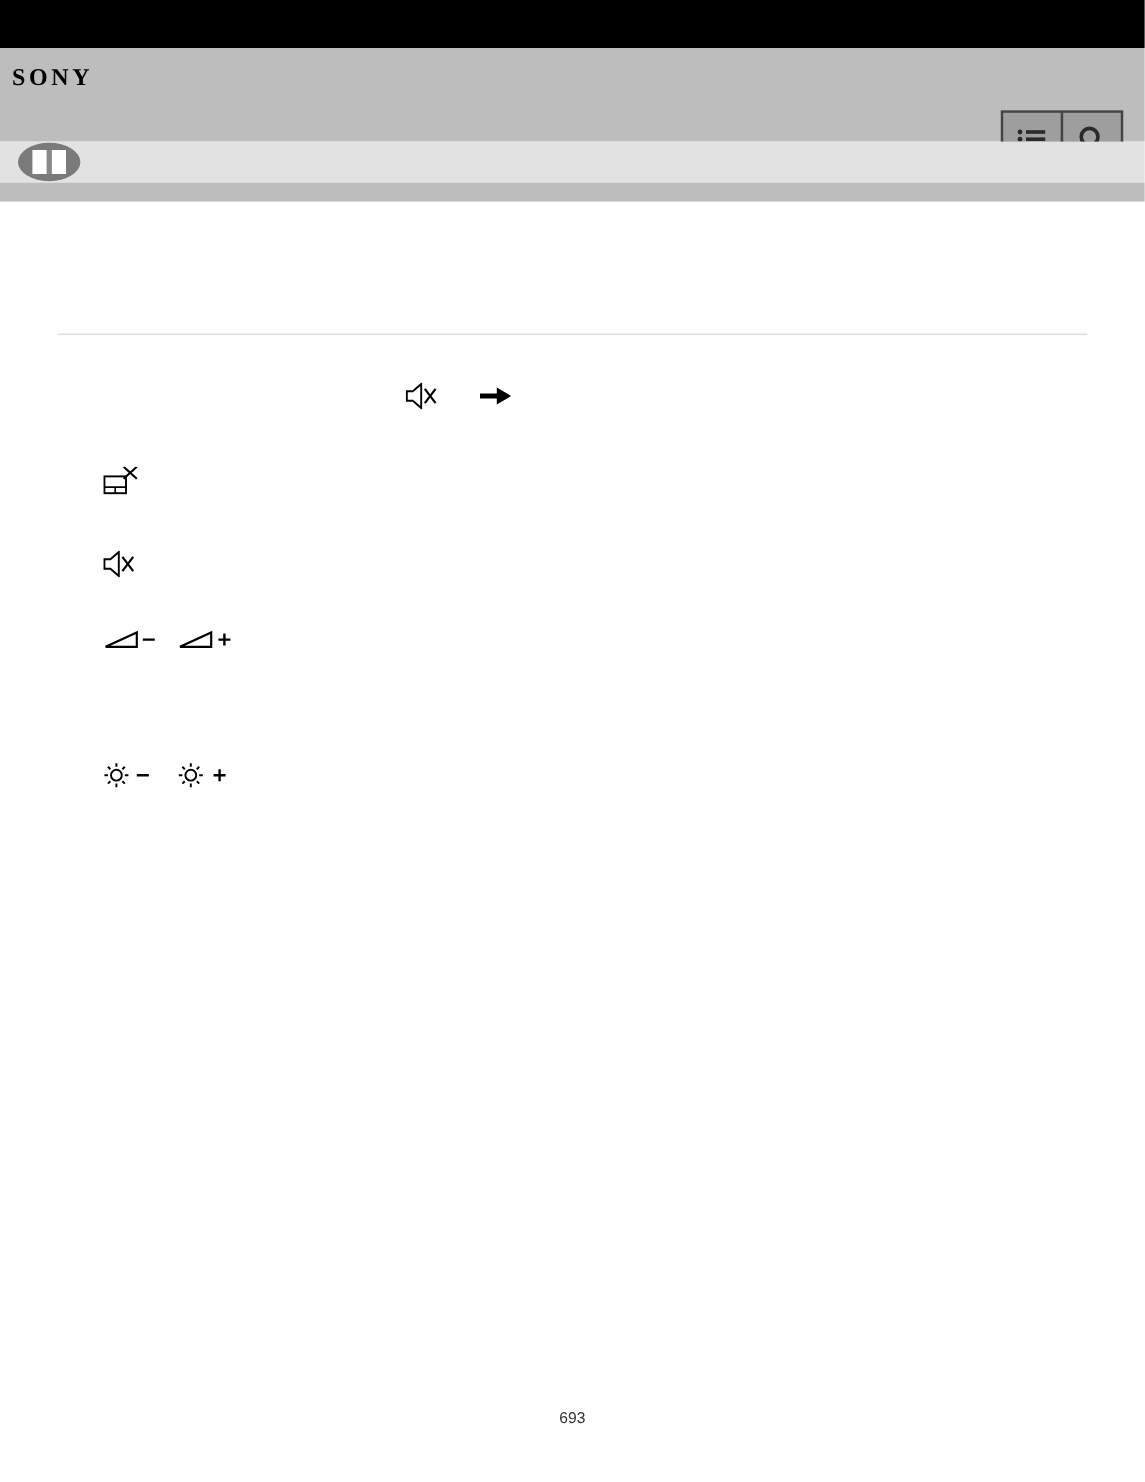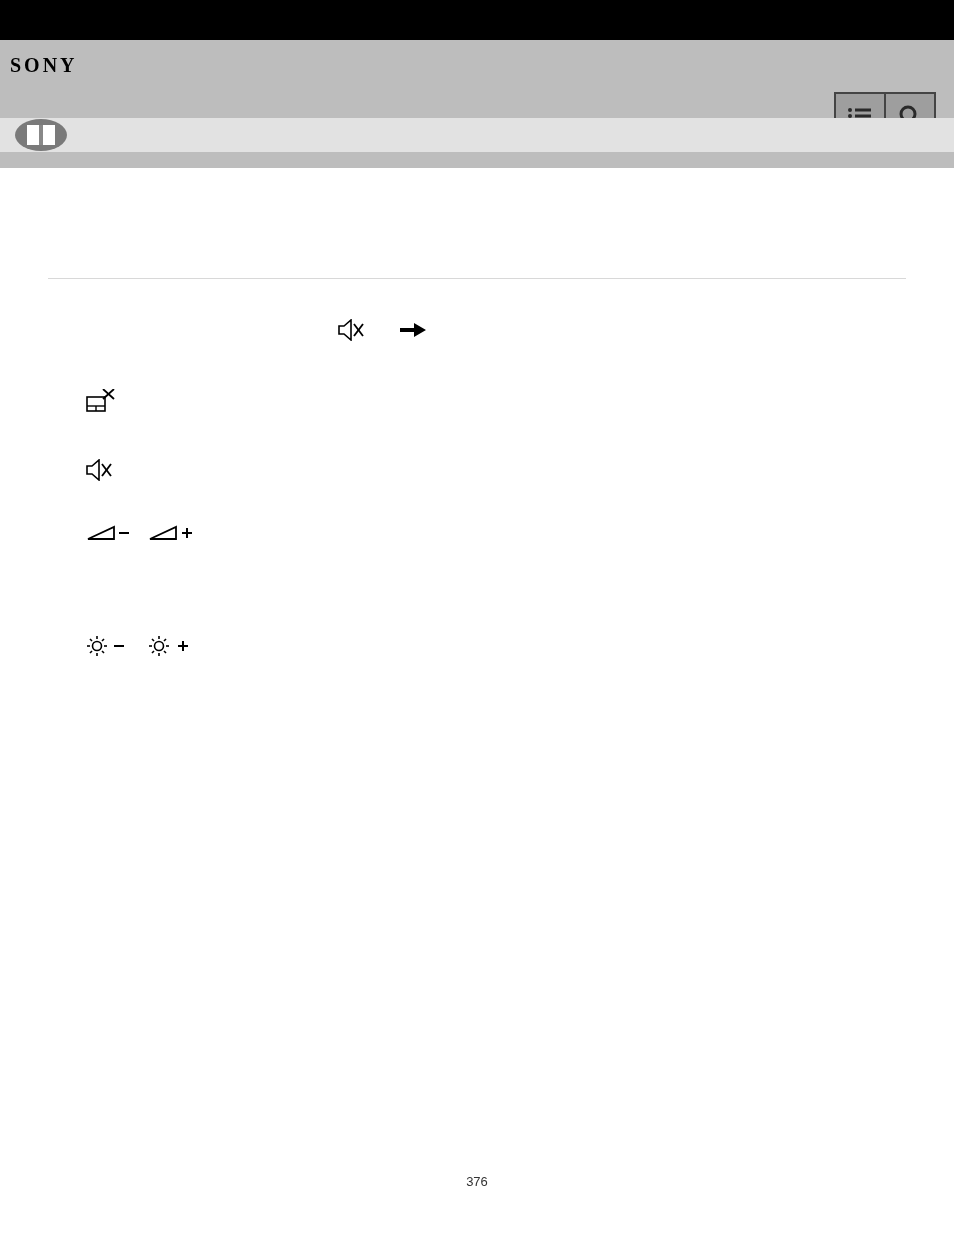--- a/index.html
+++ b/index.html
@@ -262,15 +262,15 @@
           <line x1="35" y1="6" x2="35" y2="16" stroke="#000" stroke-width="2"></line>
         </svg>
       </span>
     </div>
 
     <div style="height:48px;"></div>
 
 
   </div>
 
-  <div class="page-num">376</div>
+  <div class="page-num">693</div>
 
 </div>
 
 </body></html>

